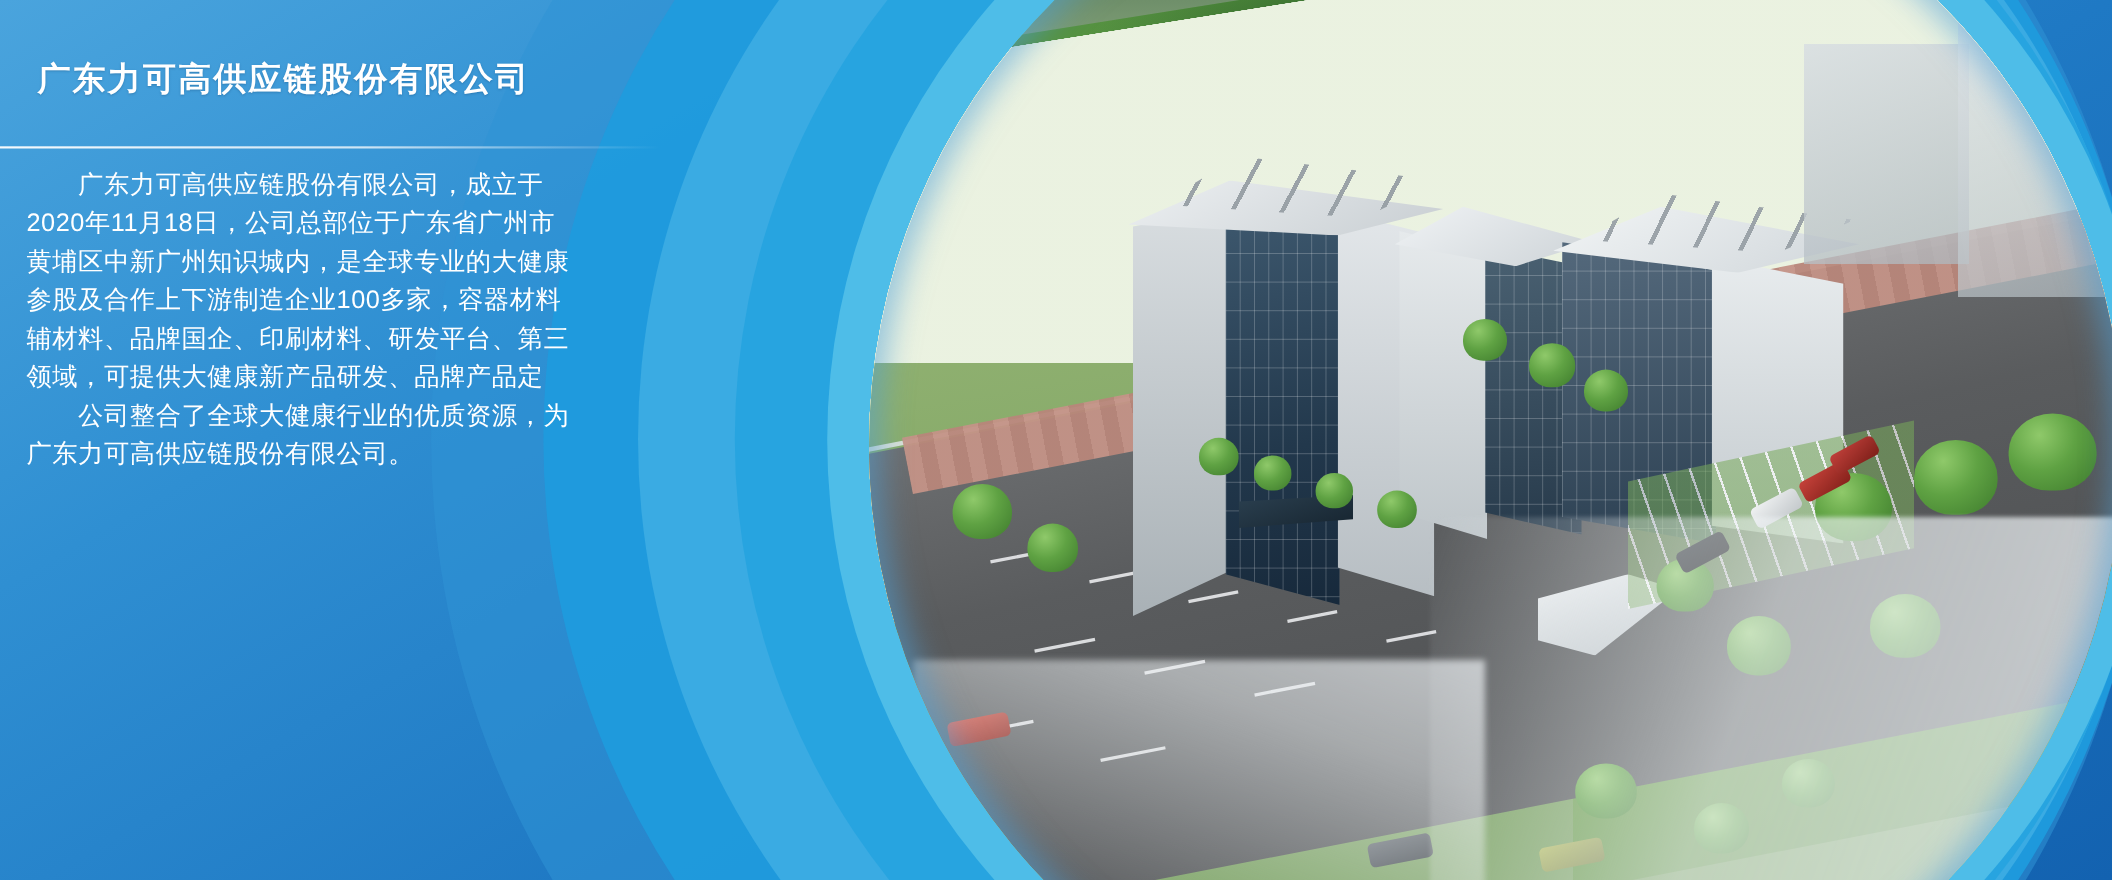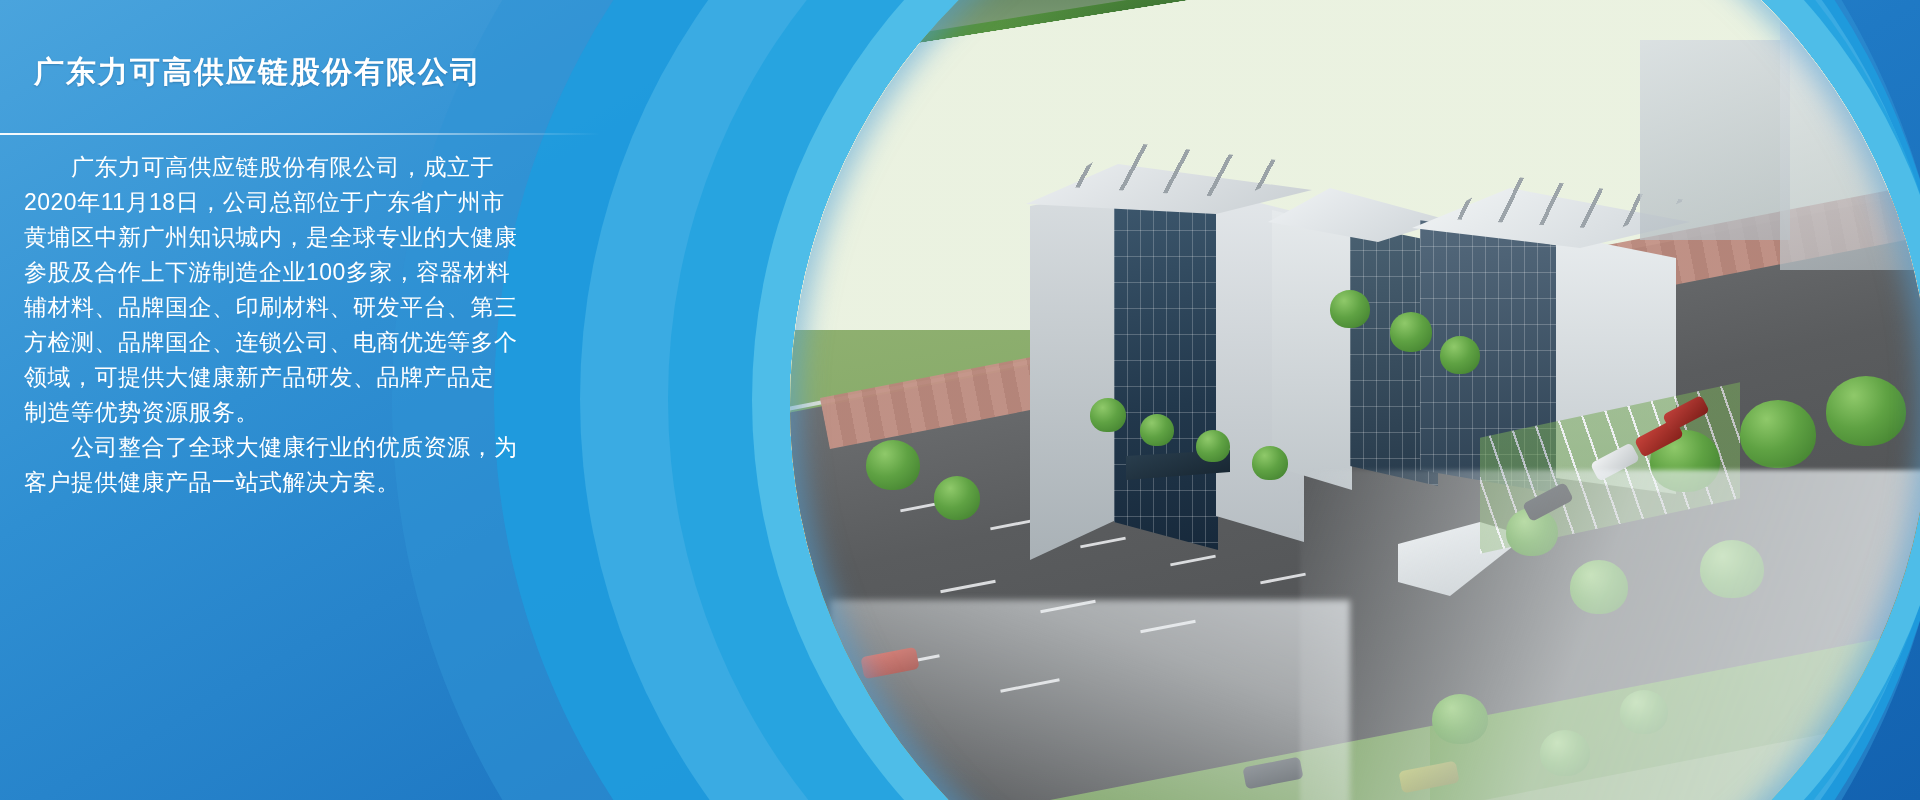--- a/index.html
+++ b/index.html
@@ -273,24 +273,22 @@
   <div class="textcol">
     <div class="title">广东力可高供应链股份有限公司</div>
     <div class="rule"></div>
     <div class="body">
       <p>
         <span class="ln">　　广东力可高供应链股份有限公司，成立于</span>
         <span class="ln">2020年11月18日，公司总部位于广东省广州市</span>
         <span class="ln">黄埔区中新广州知识城内，是全球专业的大健康</span>
         <span class="ln">参股及合作上下游制造企业100多家，容器材料</span>
         <span class="ln">辅材料、品牌国企、印刷材料、研发平台、第三</span>
-        <span class="ln">方检测、品牌国企、连锁公司、电商优选等多个</span>
         <span class="ln">领域，可提供大健康新产品研发、品牌产品定</span>
-        <span class="ln">制造等优势资源服务。</span>
       </p>
       <p>
         <span class="ln">　　公司整合了全球大健康行业的优质资源，为</span>
-        <span class="ln">客户提供健康产品一站式解决方案。</span>
+        <span class="ln">广东力可高供应链股份有限公司。</span>
       </p>
     </div>
   </div>
 
 </div>
 
 </body></html>

